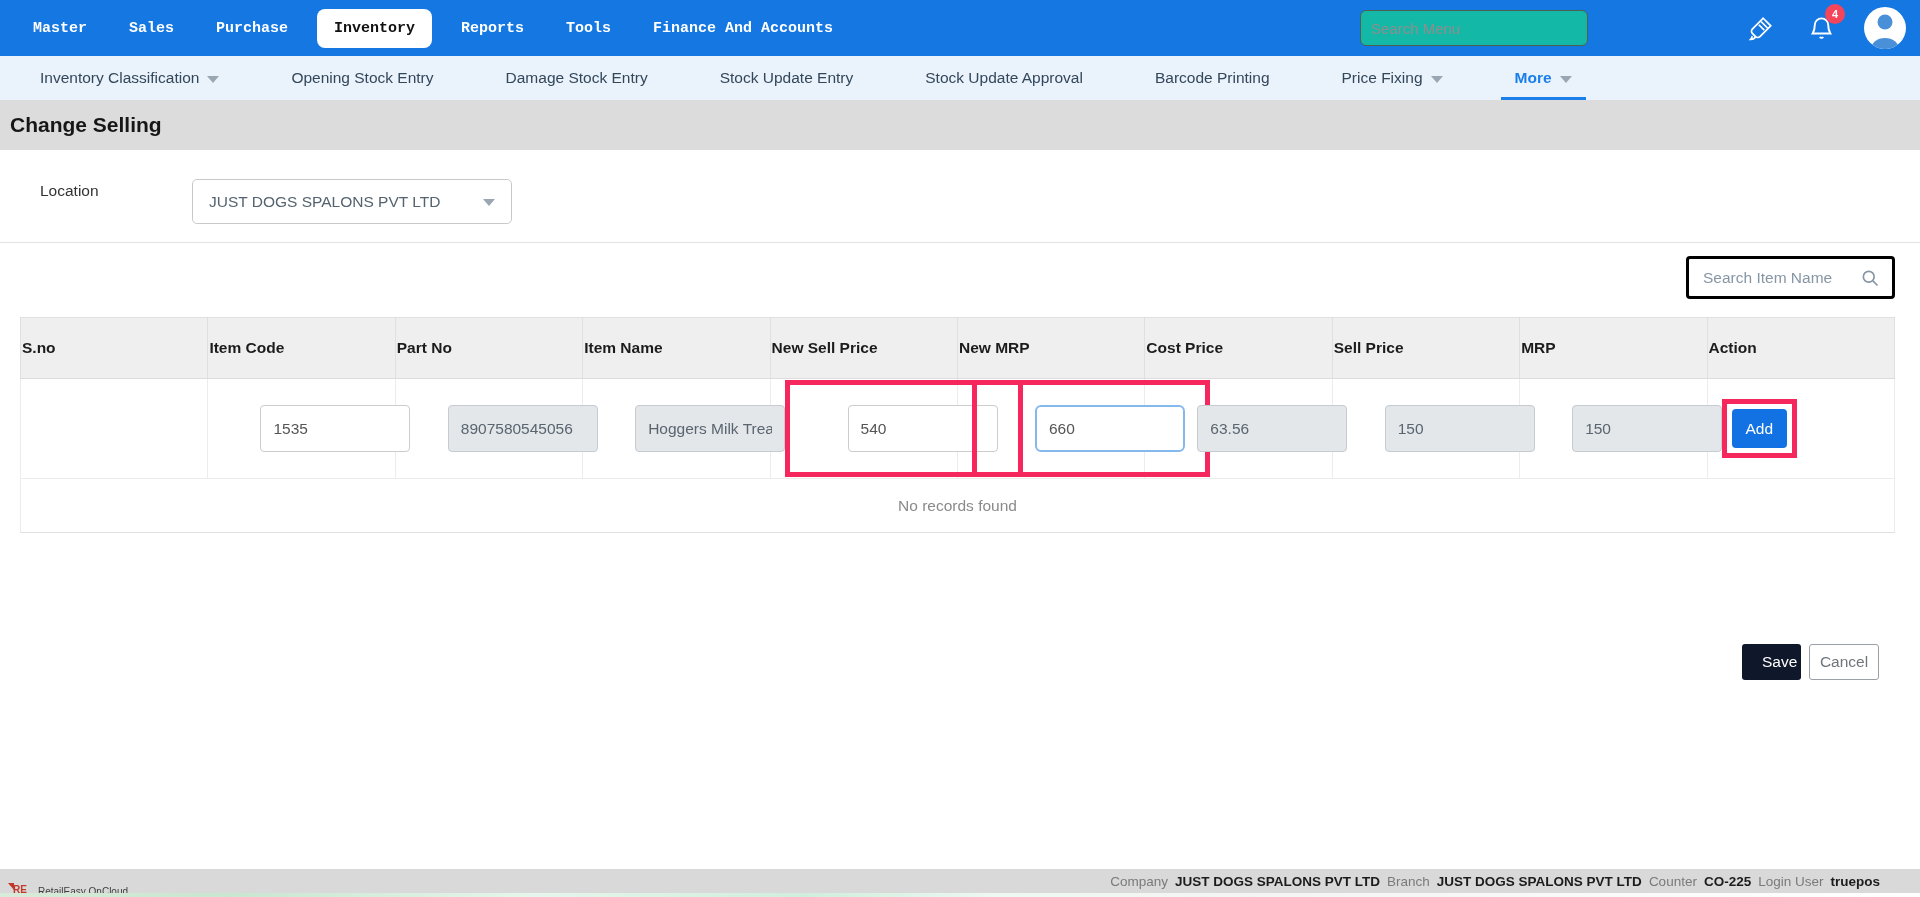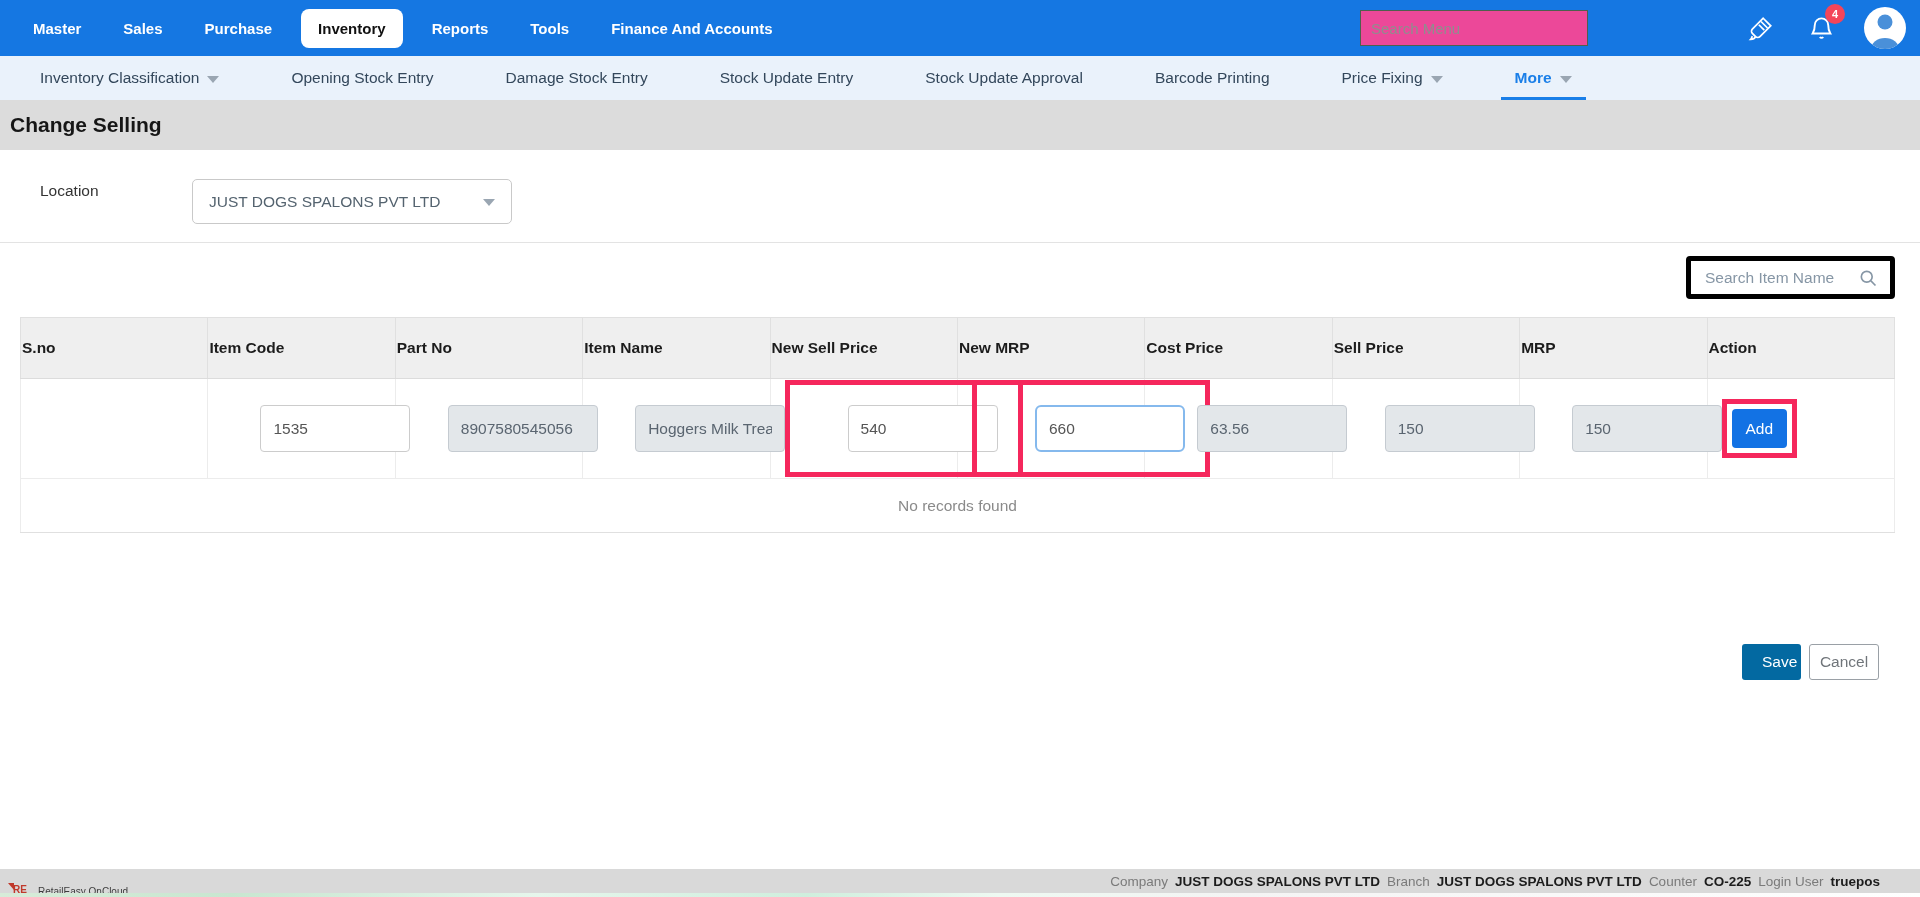--- a/index.html
+++ b/index.html
@@ -10,27 +10,27 @@
   }
 
   
   .topnav {
     position:absolute; top:0; left:0; width:1920px; height:56px;
     background:#1577e2; display:flex; align-items:center;
   }
   .topnav-items { display:flex; align-items:center; gap:16px; padding-left:20px; }
   .topnav-item {
     color:#ffffff; font-weight:700; font-size:15px; padding:9px 13px;
-    white-space:nowrap; cursor:pointer; border-radius:8px;
+    white-space:nowrap; cursor:pointer; border-radius:8px;font-family:Liberation Mono, monospace;
   }
   .topnav-item.active { background:#ffffff; color:#111111; padding:11px 17px; }
   .topnav-right { margin-left:auto; display:flex; align-items:center; gap:26px; padding-right:14px; }
   .search-menu {
-    width:228px; height:36px; background:#ec4899; border:1px solid #4e604e;
-    border-radius:0; padding:16px 10px; font-size:15px; color:#333;
+    width:228px; height:36px; background:#14b8a6; border:1px solid #4e604e;
+    border-radius:6px; padding:16px 10px; font-size:15px; color:#333;
     font-family:"Liberation Sans", sans-serif; margin-right:130px;
   }
   .search-menu::placeholder { color:#8e8e8e; }
   .icon-btn { position:relative; width:34px; height:34px; display:flex; align-items:center; justify-content:center; cursor:pointer; }
   .badge {
     position:absolute; top:-7px; right:-7px; min-width:20px; height:20px;
     background:#f4455a; color:#fff; border-radius:50%; font-size:11px;
     display:flex; align-items:center; justify-content:center; font-weight:700;
   }
   .avatar {
@@ -67,21 +67,21 @@
     position:absolute; top:179px; left:192px; width:320px; height:45px;
     background:#fff; border:1px solid #c9c9c9; border-radius:5px;
     display:flex; align-items:center; padding:0 16px; cursor:pointer;
   }
   .location-select .val { font-size:15.5px; color:#54636f; flex:1; }
   .section-divider { position:absolute; top:242px; left:0; width:1920px; height:1px; background:#e3e3e3; }
 
   
   .item-search {
     position:absolute; top:256px; left:1686px; width:209px; height:43px;
-    border:5px solid #000000; border-radius:4px; background:#fff;
+    border:3px solid #000000; border-radius:4px; background:#fff;
     display:flex; align-items:center; padding:0 12px;
   }
   .item-search input {
     border:none; outline:none; flex:1; font-size:15.5px; color:#333; min-width:0;
     font-family:"Liberation Sans", sans-serif;
   }
   .item-search input::placeholder { color:#8696a5; }
 
   
   .price-table {
@@ -112,21 +112,21 @@
   .annot-box.btn-wrap { padding:5px; }
   .add-btn {
     background:#1272e4; color:#fff; border:none; border-radius:4px;
     font-size:15.5px; padding:12px 14px; cursor:pointer; line-height:1;
     font-family:"Liberation Sans", sans-serif;
   }
 
   
   .save-btn {
     position:absolute; top:644px; left:1742px; width:59px; height:36px;
-    background:#0369a1; color:#fff; border:none; border-radius:3px;
+    background:#0f172a; color:#fff; border:none; border-radius:3px;
     font-size:15.5px; cursor:pointer; font-family:"Liberation Sans", sans-serif;padding-left:20px;
   }
   .cancel-btn {
     position:absolute; top:644px; left:1809px; width:70px; height:36px;
     background:#ffffff; color:#70757a; border:1px solid #9aa0a6; border-radius:3px;
     font-size:15.5px; cursor:pointer; font-family:"Liberation Sans", sans-serif;
   }
 
   
   .footer {

